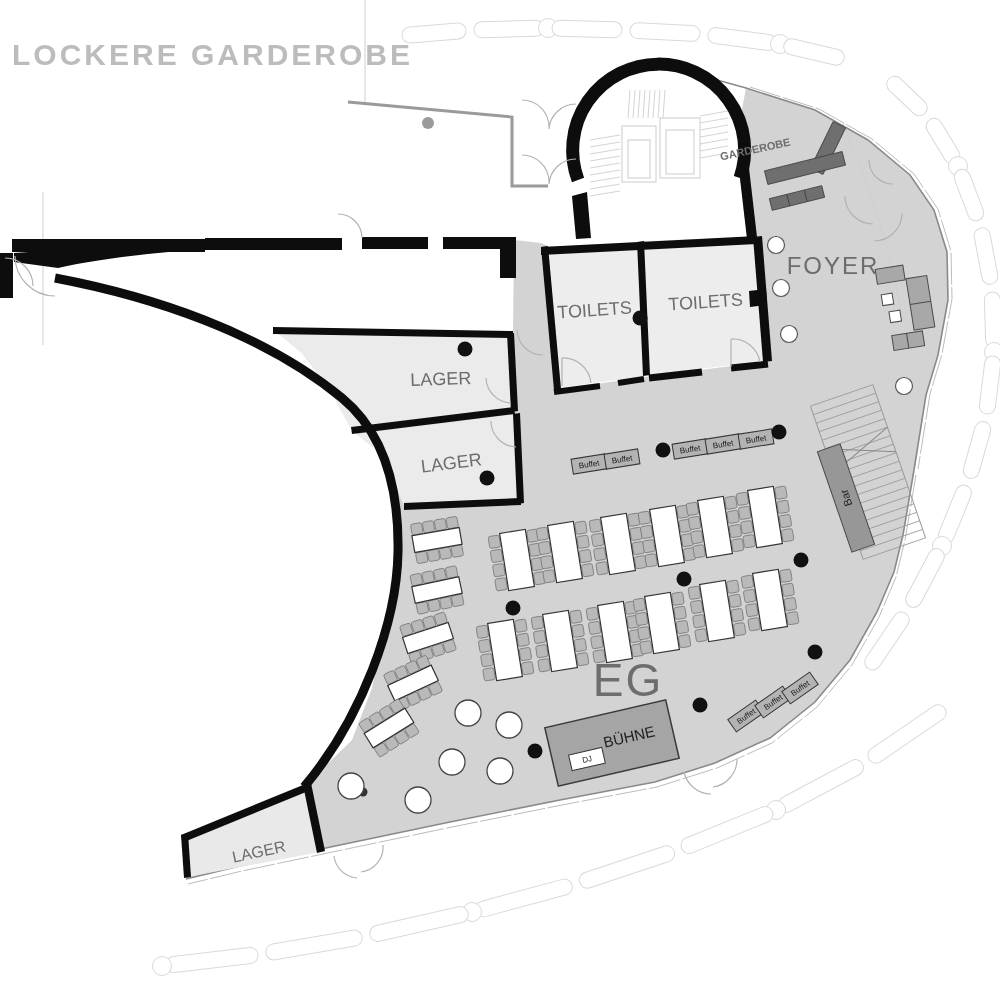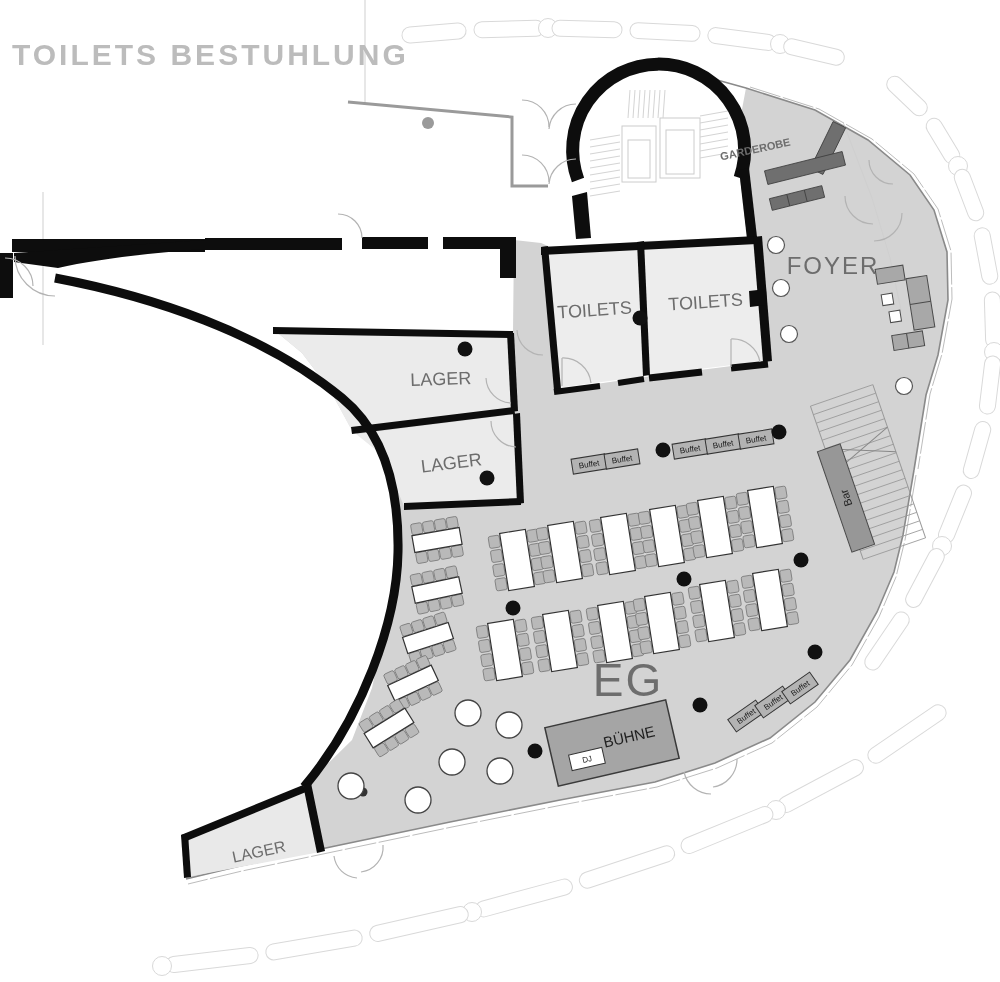--- a/index.html
+++ b/index.html
@@ -485,14 +485,14 @@
       <text class="roomlabel" x="833" y="274" text-anchor="middle" font-size="24" letter-spacing="2" fill="#7c7c7c">FOYER</text>
       <text class="roomlabel" transform="translate(595,316) rotate(-4)" text-anchor="middle" font-size="18" fill="#555">TOILETS</text>
       <text class="roomlabel" transform="translate(706,308) rotate(-4)" text-anchor="middle" font-size="18" fill="#555">TOILETS</text>
       <text class="roomlabel" transform="translate(441,385) rotate(-2)" text-anchor="middle" font-size="18" fill="#666">LAGER</text>
       <text class="roomlabel" transform="translate(452,469) rotate(-7)" text-anchor="middle" font-size="18" fill="#666">LAGER</text>
       <text class="roomlabel" transform="translate(260,857) rotate(-12)" text-anchor="middle" font-size="16" fill="#666">LAGER</text>
       <text class="roomlabel" x="628" y="696" text-anchor="middle" font-size="46" letter-spacing="2" fill="#8f8f8f">EG</text>
     </g>
   </svg>
 
-  <div class="title">TOILETS BESTUHLUNG</div>
+  <div class="title">LOCKERE GARDEROBE</div>
 </div>
 
 </body></html>

